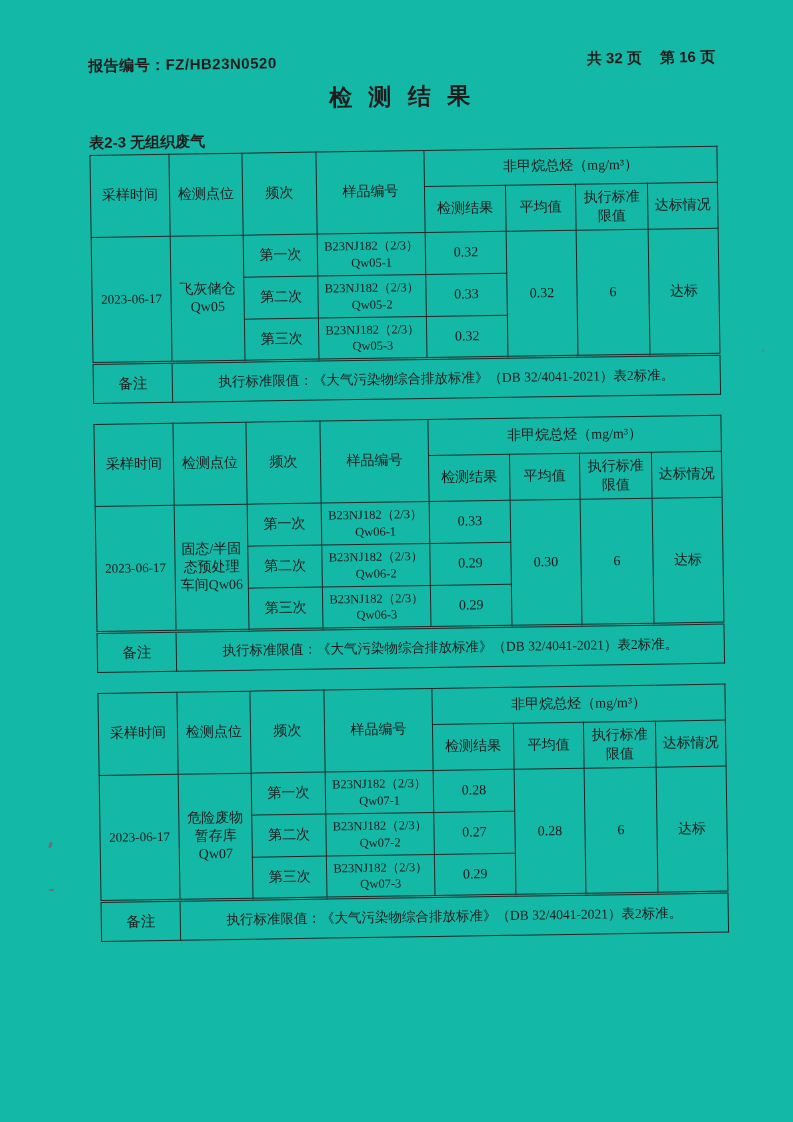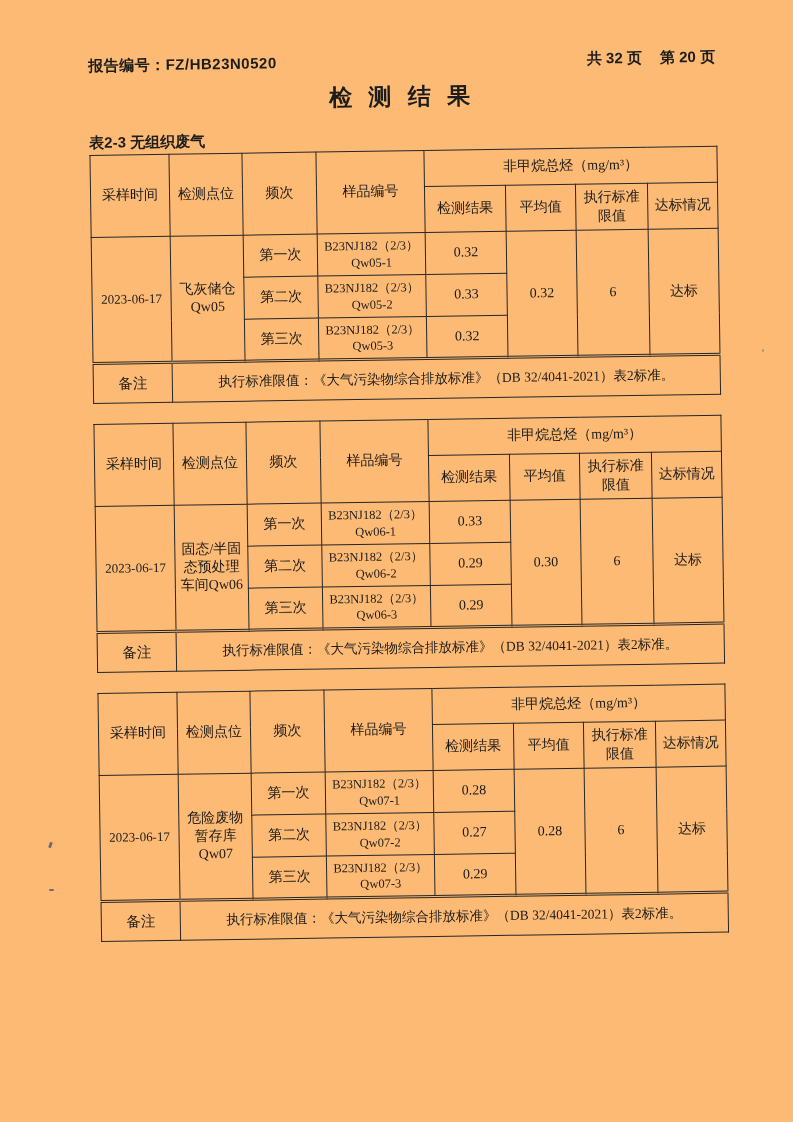--- a/index.html
+++ b/index.html
@@ -1,21 +1,21 @@
 <!DOCTYPE html>
 <html><head>
 <meta charset="utf-8">
 <style>
   * { margin: 0; padding: 0; box-sizing: border-box; }
   html, body { background: #ffffff; }
   .page {
     position: relative;
     width: 793px;
     height: 1122px;
-    background: #fdba74;
+    background: #14b8a6;
     overflow: hidden;
     font-family: "Liberation Sans", sans-serif;
     color: #1c1c1c;
   }
   .content {
     position: absolute;
     left: 88px;
     top: 57px;
     width: 627px;
     transform: rotate(-0.85deg);
@@ -79,21 +79,21 @@
 </head>
 <body>
 
 <div class="page">
   <div class="content">
 
     <div class="header-row">
       <span class="report-no">报告编号：FZ/HB23N0520</span>
       <span class="page-indicator">
         <span>共 32 页</span>
-        <span>第 20 页</span>
+        <span>第 16 页</span>
       </span>
     </div>
 
     <div class="doc-title">检 测 结 果</div>
 
     <div class="table-caption">表2-3 无组织废气</div>
 
     <table class="results">
       <colgroup>
         <col style="width:79px">

